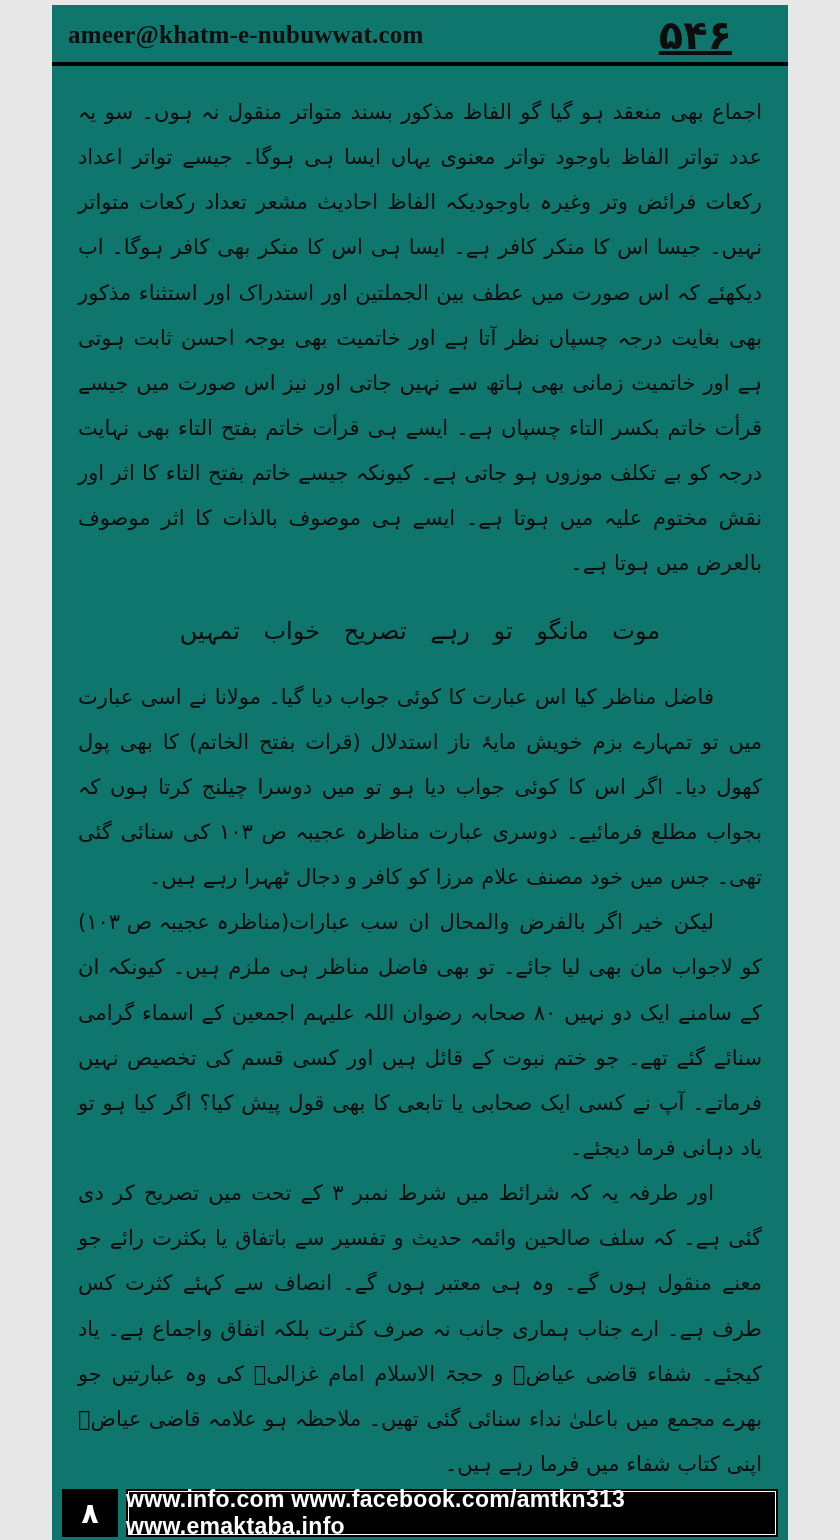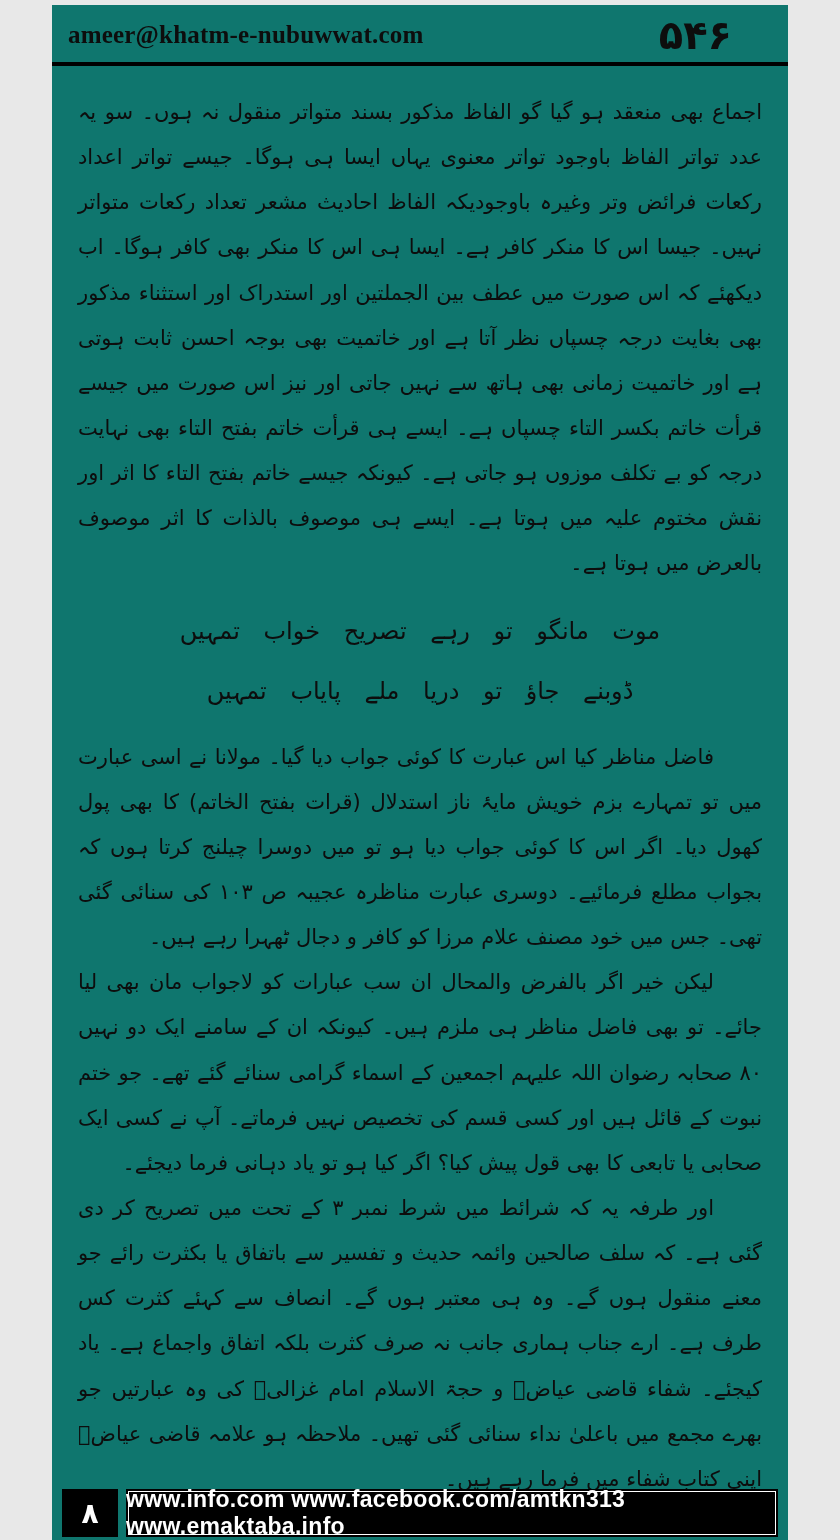--- a/index.html
+++ b/index.html
@@ -29,20 +29,21 @@
     font-family: "Liberation Serif", serif;
     font-weight: 700;
     font-size: 25px;
     letter-spacing: 0.2px;
   }
   .header-page-number {
     font-size: 40px;
     font-weight: 700;
     line-height: 1;
     transform: translateX(-40px);
+    text-decoration: underline;
   }
   .header-title {
     direction: rtl;
     font-size: 21px;
     font-weight: 700;
   }
   .rule {
     height: 4px;
     background: #000;
     margin: 3px 0 0 0;
@@ -120,26 +121,25 @@
   </div>
 
   <div class="rule"></div>
 
   <div class="body">
 
     <p class="para">اجماع بھی منعقد ہو گیا گو الفاظ مذکور بسند متواتر منقول نہ ہوں۔ سو یہ عدد تواتر الفاظ باوجود تواتر معنوی یہاں ایسا ہی ہوگا۔ جیسے تواتر اعداد رکعات فرائض وتر وغیرہ باوجودیکہ الفاظ احادیث مشعر تعداد رکعات متواتر نہیں۔ جیسا اس کا منکر کافر ہے۔ ایسا ہی اس کا منکر بھی کافر ہوگا۔ اب دیکھئے کہ اس صورت میں عطف بین الجملتین اور استدراک اور استثناء مذکور بھی بغایت درجہ چسپاں نظر آتا ہے اور خاتمیت بھی بوجہ احسن ثابت ہوتی ہے اور خاتمیت زمانی بھی ہاتھ سے نہیں جاتی اور نیز اس صورت میں جیسے قرأت خاتم بکسر التاء چسپاں ہے۔ ایسے ہی قرأت خاتم بفتح التاء بھی نہایت درجہ کو بے تکلف موزوں ہو جاتی ہے۔ کیونکہ جیسے خاتم بفتح التاء کا اثر اور نقش مختوم علیہ میں ہوتا ہے۔ ایسے ہی موصوف بالذات کا اثر موصوف بالعرض میں ہوتا ہے۔</p>
 
     <div class="couplet">
       <div class="line">موت مانگو تو رہے تصریح خواب تمہیں</div>
-      <div class="line">ڈوبنے جاؤ تو دریا ملے پایاب تمہیں</div>
     </div>
 
     <p class="para indent">فاضل مناظر کیا اس عبارت کا کوئی جواب دیا گیا۔ مولانا نے اسی عبارت میں تو تمہارے بزم خویش مایۂ ناز استدلال (قرات بفتح الخاتم) کا بھی پول کھول دیا۔ اگر اس کا کوئی جواب دیا ہو تو میں دوسرا چیلنج کرتا ہوں کہ بجواب مطلع فرمائیے۔ دوسری عبارت مناظرہ عجیبہ ص ۱۰۳ کی سنائی گئی تھی۔ جس میں خود مصنف علام مرزا کو کافر و دجال ٹھہرا رہے ہیں۔</p>
 
-    <p class="para indent"> </p>
+    <p class="para indent"> <span class="ref">(مناظرہ عجیبہ ص ۱۰۳)</span></p>
 
     <p class="para indent">لیکن خیر اگر بالفرض والمحال ان سب عبارات کو لاجواب مان بھی لیا جائے۔ تو بھی فاضل مناظر ہی ملزم ہیں۔ کیونکہ ان کے سامنے ایک دو نہیں ۸۰ صحابہ رضوان اللہ علیہم اجمعین کے اسماء گرامی سنائے گئے تھے۔ جو ختم نبوت کے قائل ہیں اور کسی قسم کی تخصیص نہیں فرماتے۔ آپ نے کسی ایک صحابی یا تابعی کا بھی قول پیش کیا؟ اگر کیا ہو تو یاد دہانی فرما دیجئے۔</p>
 
     <p class="para indent">اور طرفہ یہ کہ شرائط میں شرط نمبر ۳ کے تحت میں تصریح کر دی گئی ہے۔ کہ سلف صالحین وائمہ حدیث و تفسیر سے باتفاق یا بکثرت رائے جو معنے منقول ہوں گے۔ وہ ہی معتبر ہوں گے۔ انصاف سے کہئے کثرت کس طرف ہے۔ ارے جناب ہماری جانب نہ صرف کثرت بلکہ اتفاق واجماع ہے۔ یاد کیجئے۔ شفاء قاضی عیاضؒ و حجۃ الاسلام امام غزالیؒ کی وہ عبارتیں جو بھرے مجمع میں باعلیٰ نداء سنائی گئی تھیں۔ ملاحظہ ہو علامہ قاضی عیاضؒ اپنی کتاب شفاء میں فرما رہے ہیں۔</p>
 
   </div>
 
   <div class="footer">
     <div class="footer-pagebox">۸</div>
     <div class="footer-bar">www.info.com  www.facebook.com/amtkn313  www.emaktaba.info</div>

